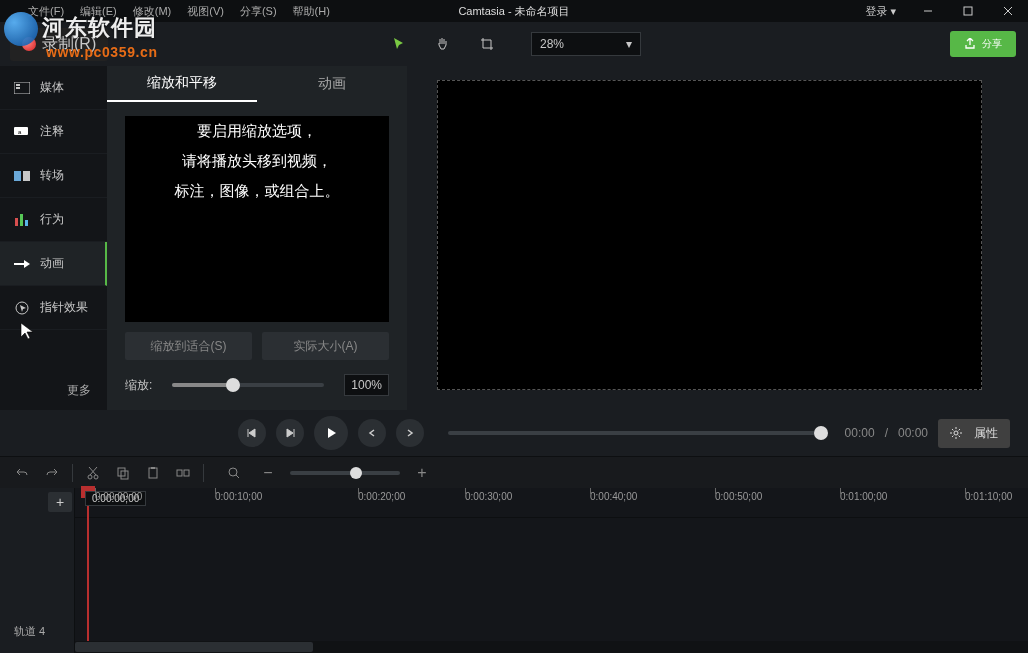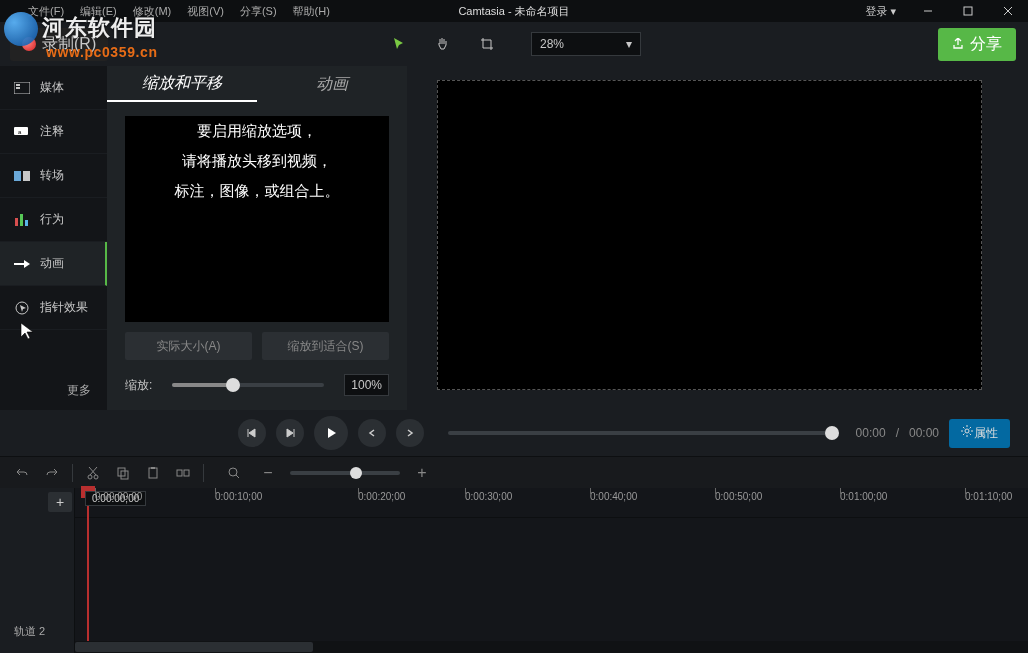--- a/index.html
+++ b/index.html
@@ -12,32 +12,32 @@
 .winbtn { width:40px; height:22px; display:flex; align-items:center; justify-content:center; color:#ccc; cursor:pointer; }
 .winbtn svg { width:10px; height:10px; }
 
 .toolbar { height:44px; background:#1a1d21; display:flex; align-items:center; padding:0 10px; position:relative; }
 .recbtn { display:flex; align-items:center; gap:6px; background:#222; border-radius:3px; padding:6px 12px; cursor:pointer; }
 .recdot { width:14px; height:14px; border-radius:50%; background:radial-gradient(circle at 35% 35%, #ff8a8a, #d61f1f); }
 .toolcenter { position:absolute; left:50%; transform:translateX(-50%); display:flex; align-items:center; gap:20px; }
 .tbox { width:24px; height:24px; display:flex; align-items:center; justify-content:center; cursor:pointer; color:#c8c8c8; border-radius:2px; }
 .tbox.active { color:#7ac943; }
 .zoomselect { margin-left:12px; background:#0d0f11; border:1px solid #35393d; height:24px; width:110px; display:flex; align-items:center; justify-content:space-between; padding:0 8px; font-size:12px; cursor:pointer; }
-.sharebtn { position:absolute; right:12px; background:#57b847; color:#fff; padding:6px 14px; border-radius:3px; font-size:16px; display:flex; align-items:center; gap:6px; cursor:pointer; }
+.sharebtn { position:absolute; right:12px; background:#57b847; color:#fff; padding:6px 14px; border-radius:3px; font-size:10px; display:flex; align-items:center; gap:6px; cursor:pointer; }
 
 .mainrow { display:flex; height:344px; }
 .sidebar { width:107px; background:#131518; display:flex; flex-direction:column; }
 .side-item { height:44px; display:flex; align-items:center; gap:10px; padding-left:14px; font-size:12px; color:#c8c8c8; cursor:pointer; border-bottom:1px solid #1a1d21; }
 .side-item.active { background:#1f2326; border-right:2px solid #57b847; }
 .side-item .ic { width:16px; height:16px; display:flex; align-items:center; justify-content:center; }
 .side-more { margin-top:auto; height:40px; display:flex; align-items:center; justify-content:flex-end; padding-right:16px; font-size:12px; color:#aaa; cursor:pointer;padding-left:8px; }
 
 .panel { width:300px; background:#1f2326; display:flex; flex-direction:column; }
 .tabs { height:36px; display:flex; }
-.tab { flex:1; display:flex; align-items:center; justify-content:center; font-size:16px; cursor:pointer; color:#aaa;font-style:italic; }
+.tab { flex:1; display:flex; align-items:center; justify-content:center; font-size:14px; cursor:pointer; color:#aaa; }
 .tab.active { color:#fff; border-bottom:2px solid #fff; }
 .preview-small { margin:14px 18px 10px 18px; flex:1; background:#000; display:flex; flex-direction:column; align-items:center; justify-content:flex-start; font-size:15px; color:#fff; text-align:center; line-height:2; }
 .btnrow { display:flex; gap:10px; padding:0 18px; }
 .btn-dim { flex:1; height:28px; background:#2b2f33; color:#888; font-size:12px; display:flex; align-items:center; justify-content:center; border-radius:2px; cursor:pointer; }
 .zoomrow { display:flex; align-items:center; gap:20px; padding:14px 18px; font-size:12px; }
 .zoomrow .track { flex:1; height:4px; background:#3a3f44; border-radius:2px; position:relative; }
 .zoomrow .fill { position:absolute; left:0; top:0; bottom:0; width:40%; background:#888; border-radius:2px; }
 .zoomrow .knob { position:absolute; left:40%; top:50%; transform:translate(-50%,-50%); width:14px; height:14px; border-radius:50%; background:#ddd; }
 .zoombox { background:#0d0f11; border:1px solid #35393d; padding:3px 6px; font-size:12px; min-width:42px; text-align:center; }
 
@@ -45,21 +45,21 @@
 .canvas { width:545px; height:310px; background:#000; border:1px dashed #555; }
 
 .playbar { height:46px; background:#1a1d21; display:flex; align-items:center; padding:0 18px; gap:10px; }
 .playbar .spacer { width:210px; }
 .pbtn { width:28px; height:28px; border-radius:50%; background:#2b2f33; display:flex; align-items:center; justify-content:center; color:#ccc; cursor:pointer; }
 .pbtn.big { width:34px; height:34px; }
 .pbtn svg { width:12px; height:12px; }
 .seek { flex:1; height:4px; background:#3a3f44; border-radius:2px; margin:0 14px; position:relative; }
 .seek .sknob { position:absolute; right:0; top:50%; transform:translate(50%,-50%); width:14px; height:14px; border-radius:50%; background:#ddd; }
 .timelabel { font-size:12px; color:#888; }
-.propbtn { display:flex; gap:1px; background:#0369a1; padding:6px 12px; border-radius:3px; font-size:12px; cursor:pointer; margin-left:auto; color:#ddd; }
+.propbtn { display:flex; align-items:center; gap:12px; background:#404040; padding:6px 12px; border-radius:3px; font-size:12px; cursor:pointer; margin-left:auto; color:#ddd; }
 
 .tl-tools { height:32px; background:#181a1d; display:flex; align-items:center; padding:0 10px; gap:6px; border-top:1px solid #0d0f11; }
 .tl-tools .tlbtn { width:24px; height:24px; display:flex; align-items:center; justify-content:center; color:#888; cursor:pointer; }
 .tl-tools .sep { width:1px; height:18px; background:#35393d; margin:0 2px; }
 .tl-zoom { flex:1; display:flex; align-items:center; gap:10px; margin-left:10px; }
 .tl-zoom .ztrack { width:110px; height:4px; background:#3a3f44; border-radius:2px; position:relative; }
 .tl-zoom .zknob { position:absolute; left:60%; top:50%; transform:translate(-50%,-50%); width:12px; height:12px; border-radius:50%; background:#ddd; }
 
 .timeline { flex:1; background:#14161a; position:relative; height:165px; }
 .tl-left { position:absolute; left:0; top:0; bottom:0; width:75px; background:#1a1d21; border-right:1px solid #0d0f11; }
@@ -216,22 +216,22 @@
     <div class="tabs">
       <div class="tab active">缩放和平移</div>
       <div class="tab">动画</div>
     </div>
     <div class="preview-small">
       <div>要启用缩放选项，</div>
       <div>请将播放头移到视频，</div>
       <div>标注，图像，或组合上。</div>
     </div>
     <div class="btnrow">
+      <div class="btn-dim">缩放到适合(S)</div>
       <div class="btn-dim">实际大小(A)</div>
-      <div class="btn-dim">缩放到适合(S)</div>
     </div>
     <div class="zoomrow">
       <span>缩放:</span>
       <div class="track">
           <div class="fill"></div>
           <div class="knob"></div>
         </div>
       <div class="zoombox">100%</div>
     </div>
   </div>
@@ -332,21 +332,21 @@
     <div class="ztrack">
         <div class="zknob"></div>
       </div>
     <div class="tlbtn">+</div>
   </div>
 </div>
 
 <div class="timeline">
   <div class="tl-left">
     <div class="addbtn">+</div>
-    <div class="track-label">轨道 2</div>
+    <div class="track-label">轨道 4</div>
   </div>
   <div class="tl-body">
     <div class="tl-ruler">
       <div class="playhead"></div>
       <div class="timecode-box">0:00:00;00</div>
       <div class="tick" style="left:20px">0:00:00;00</div>
       <div class="tick" style="left:140px">0:00:10;00</div>
       <div class="tick" style="left:283px">0:00:20;00</div>
       <div class="tick" style="left:390px">0:00:30;00</div>
       <div class="tick" style="left:515px">0:00:40;00</div>

